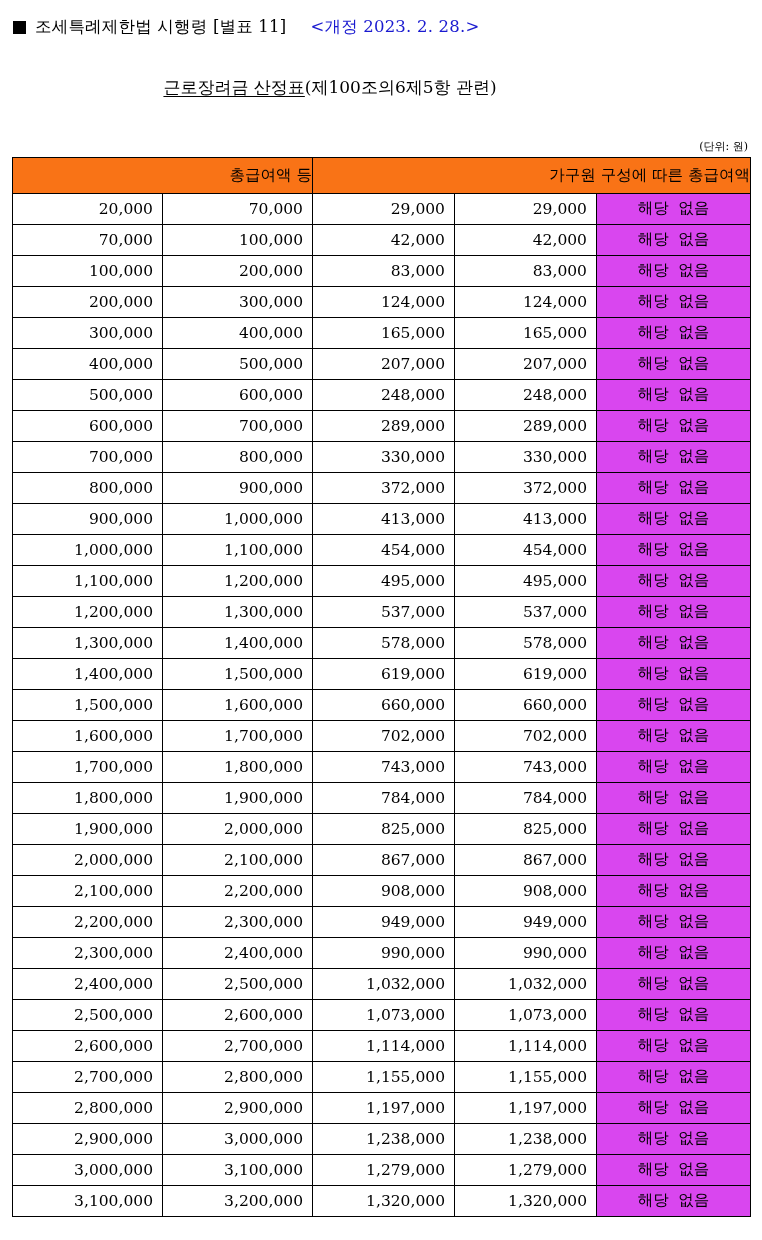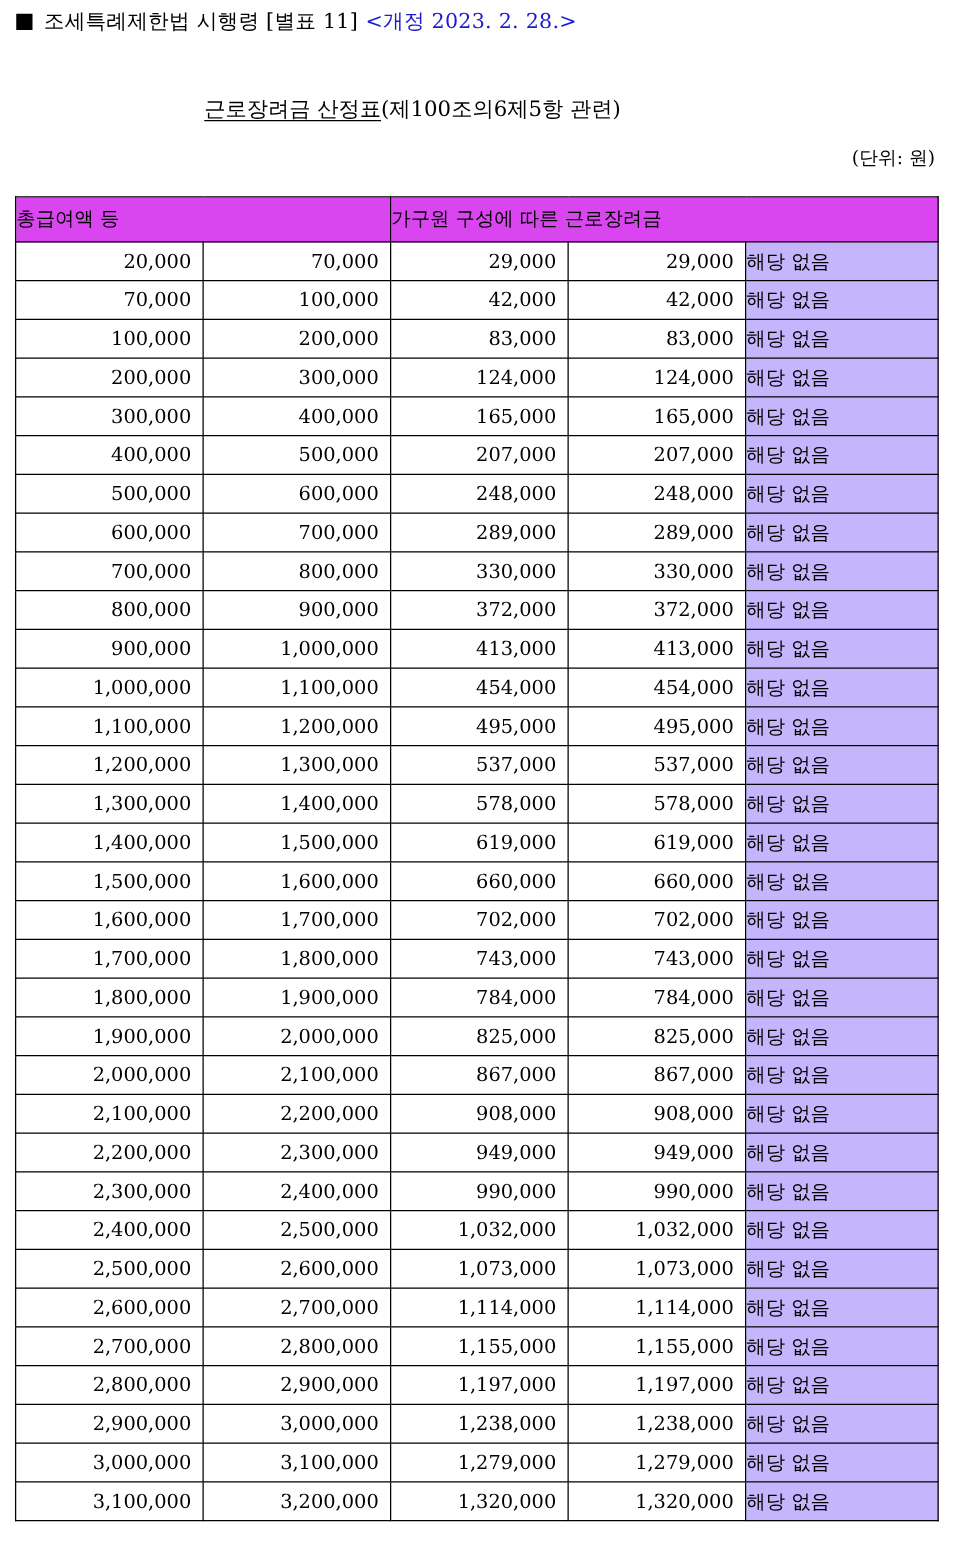--- a/index.html
+++ b/index.html
@@ -13,40 +13,40 @@
     font-family: "DejaVu Serif", "Liberation Serif", serif;
     color: #000000;
     position: relative;
     overflow: hidden;
   }
 
   
   .doc-header {
     position: absolute;
     left: 13px;
-    top: 6px;
+    top: 16px;
     display: flex;
     align-items: center;
     font-size: 16.5px;
     white-space: nowrap;
   }
   .bullet-square {
     display: inline-block;
     width: 13px;
     height: 13px;
     background: #000000;
     margin-right: 9px;
     flex: 0 0 auto;
   }
   .doc-header-text {
     letter-spacing: 0.2px;
   }
   .revision {
     color: #1a1ad0;
-    margin-left: 6px;
+    margin-left: 24px;
     letter-spacing: 0.2px;
   }
 
   
   .doc-title {
     position: absolute;
     top: 76px;
     left: 0;
     width: 660px;
     text-align: center;
@@ -54,23 +54,23 @@
     white-space: nowrap;
   }
   .doc-title .underlined {
     text-decoration: underline;
     text-underline-offset: 3px;
   }
 
   
   .unit-note {
     position: absolute;
-    top: 117px;
+    top: 139px;
     right: 14px;
-    font-size: 15px;
+    font-size: 11px;
     white-space: nowrap;
   }
 
   
   .calc-table {
     position: absolute;
     left: 12px;
     top: 157px;
     width: 738px;
     border-collapse: collapse;
@@ -85,36 +85,38 @@
 
   .calc-table th,
   .calc-table td {
     border: 1px solid #000000;
     padding: 0;
     height: 30px;
     line-height: 30px;
     box-sizing: border-box;
   }
   .calc-table th {
-    text-align: left;
+    text-align: right;
     font-weight: normal;
-    background: #d946ef;
+    background: #f97316;
     height: 34px;
     line-height: 34px;
   }
   .calc-table thead tr:first-child th {
     height: 35px;
     line-height: 35px;
   }
   td.num {
     text-align: right;
     padding-right: 9px;
   }
   td.na {
-    background: #c4b5fd;
+    text-align: center;
+    background: #d946ef;
+    font-family: Liberation Mono, monospace;
   }
   
   .calc-table {
     border: 1.5px solid #000000;
   }
 </style>
 </head>
 <body>
 
 <div class="doc-header">
@@ -133,21 +135,21 @@
   <colgroup>
     <col class="c-from">
       <col class="c-to">
       <col class="c-s">
       <col class="c-sing">
       <col class="c-dual">
   </colgroup>
   <thead>
     <tr>
       <th colspan="2">총급여액 등</th>
-      <th colspan="3">가구원 구성에 따른 근로장려금</th>
+      <th colspan="3">가구원 구성에 따른 총급여액</th>
     </tr>
   </thead>
   <tbody id="table-body">
       <tr>
         <td class="num">20,000</td>
         <td class="num">70,000</td>
         <td class="num">29,000</td>
         <td class="num">29,000</td>
         <td class="na">해당 없음</td>
       </tr>

